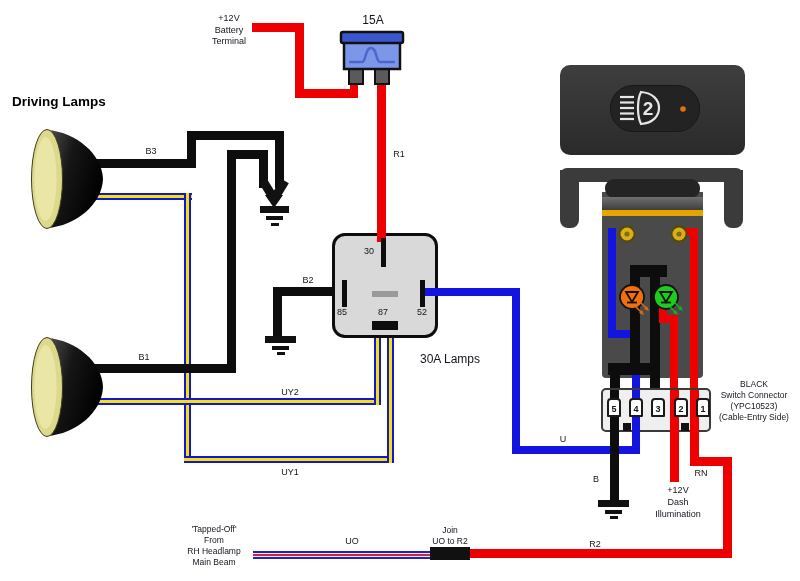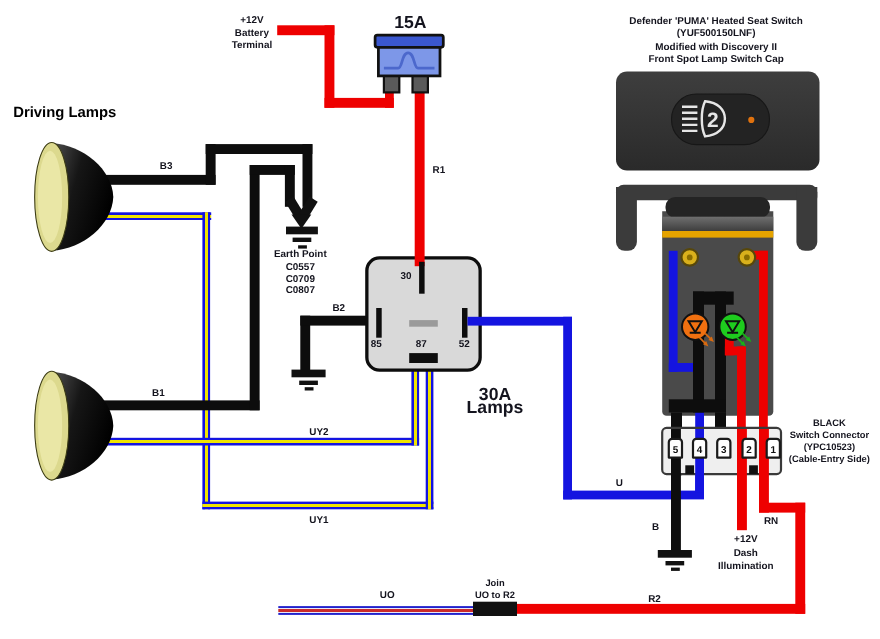--- a/index.html
+++ b/index.html
@@ -1,22 +1,22 @@
 <!DOCTYPE html>
 <html><head>
 <meta charset="utf-8">
 <style>
   html,body{margin:0;padding:0;background:#fff;}
   #stage{position:relative;width:800px;height:581px;background:#ffffff;overflow:hidden;
          font-family:"Liberation Sans",sans-serif;}
   .wire{position:absolute;}
-  .lbl{position:absolute;font-weight:bold;color:#14141e;white-space:pre-line;
+  .lbl{position:absolute;font-weight:normal;color:#14141e;white-space:pre-line;
        text-align:center;line-height:11px;font-size:9px;}
   .lbl.small{font-size:8.5px;line-height:11px;}
-  .lbl.big{font-size:16px;}
+  .lbl.big{font-size:12px;}
   .title{position:absolute;font-weight:bold;color:#000;font-size:13.5px;white-space:nowrap;}
   .gbar{position:absolute;background:#111;}
   .red{background:#ee0000;}
   .blk{background:#0d0d0d;}
   .blu{background:#1414e0;}
   .uy-h{background:linear-gradient(to bottom,#1414e0 0 2px,#f0e400 2px 5px,#1414e0 5px 7px);}
   .uy-v{background:linear-gradient(to right,#1414e0 0 2px,#f0e400 2px 5px,#1414e0 5px 7px);}
   .uo-h{background:linear-gradient(to bottom,#2222cc 0 2px,#e8e8f8 2px 3px,#cc2a2a 3px 5px,#e8e8f8 5px 6px,#2222cc 6px 8px);}
   .pin{position:absolute;width:14px;height:19px;background:#fff;border:2px solid #1a1a1a;
        border-radius:4px 4px 1px 1px;font-size:9px;font-weight:bold;color:#111;
@@ -204,47 +204,43 @@
   <div class="wire red" style="left:723px;top:457px;width:9px;height:101px;"></div>
   <div class="wire red" style="left:466px;top:549px;width:266px;height:9px;"></div>
 
   <div class="wire uo-h" style="left:253px;top:551px;width:179px;height:8px;"></div>
   <div class="gbar" style="left:430px;top:547px;width:40px;height:13px;"></div>
 
   <div class="lbl" style="left:192px;top:13px;width:74px;line-height:11.5px;">+12V
 Battery
 Terminal</div>
   <div class="lbl big" style="left:348px;top:15px;width:50px;">15A</div>
-  <div class="lbl" style="left:536px;top:14px;width:230px;line-height:11.3px;">Defender 'PUMA' Heated Seat Switch
-(YUF500150LNF)
-Modified with Discovery II
-Front Spot Lamp Switch Cap</div>
   <div class="lbl" style="left:387px;top:149px;width:24px;">R1</div>
   <div class="lbl" style="left:136px;top:146px;width:30px;">B3</div>
   <div class="lbl" style="left:129px;top:352px;width:30px;">B1</div>
   <div class="lbl" style="left:294px;top:275px;width:28px;">B2</div>
-  <div class="lbl" style="left:233px;top:226px;width:80px;line-height:10.8px;">Earth Point
-C0557
-C0709
-C0807</div>
   <div class="lbl" style="left:360px;top:246px;width:18px;">30</div>
   <div class="lbl" style="left:333px;top:307px;width:18px;">85</div>
   <div class="lbl" style="left:374px;top:307px;width:18px;">87</div>
   <div class="lbl" style="left:413px;top:307px;width:18px;">52</div>
   <div class="lbl big" style="left:412px;top:354px;width:76px;">30A Lamps</div>
   <div class="lbl" style="left:273px;top:387px;width:34px;">UY2</div>
   <div class="lbl" style="left:273px;top:467px;width:34px;">UY1</div>
   <div class="lbl" style="left:556px;top:434px;width:14px;">U</div>
   <div class="lbl" style="left:588px;top:474px;width:16px;">B</div>
   <div class="lbl" style="left:688px;top:468px;width:26px;">RN</div>
   <div class="lbl" style="left:636px;top:484px;width:84px;line-height:12px;">+12V
 Dash
 Illumination</div>
   <div class="lbl small" style="left:706px;top:379px;width:96px;">BLACK
 Switch Connector
 (YPC10523)
 (Cable-Entry Side)</div>
   <div class="lbl" style="left:582px;top:539px;width:26px;">R2</div>
   <div class="lbl" style="left:338px;top:536px;width:28px;">UO</div>
+  <div class="lbl small" style="left:179px;top:524px;width:70px;">'Tapped-Off'
+From
+RH Headlamp
+Main Beam</div>
   <div class="lbl small" style="left:417px;top:525px;width:66px;">Join
 UO to R2</div>
 
 </div>
 
 </body></html>

